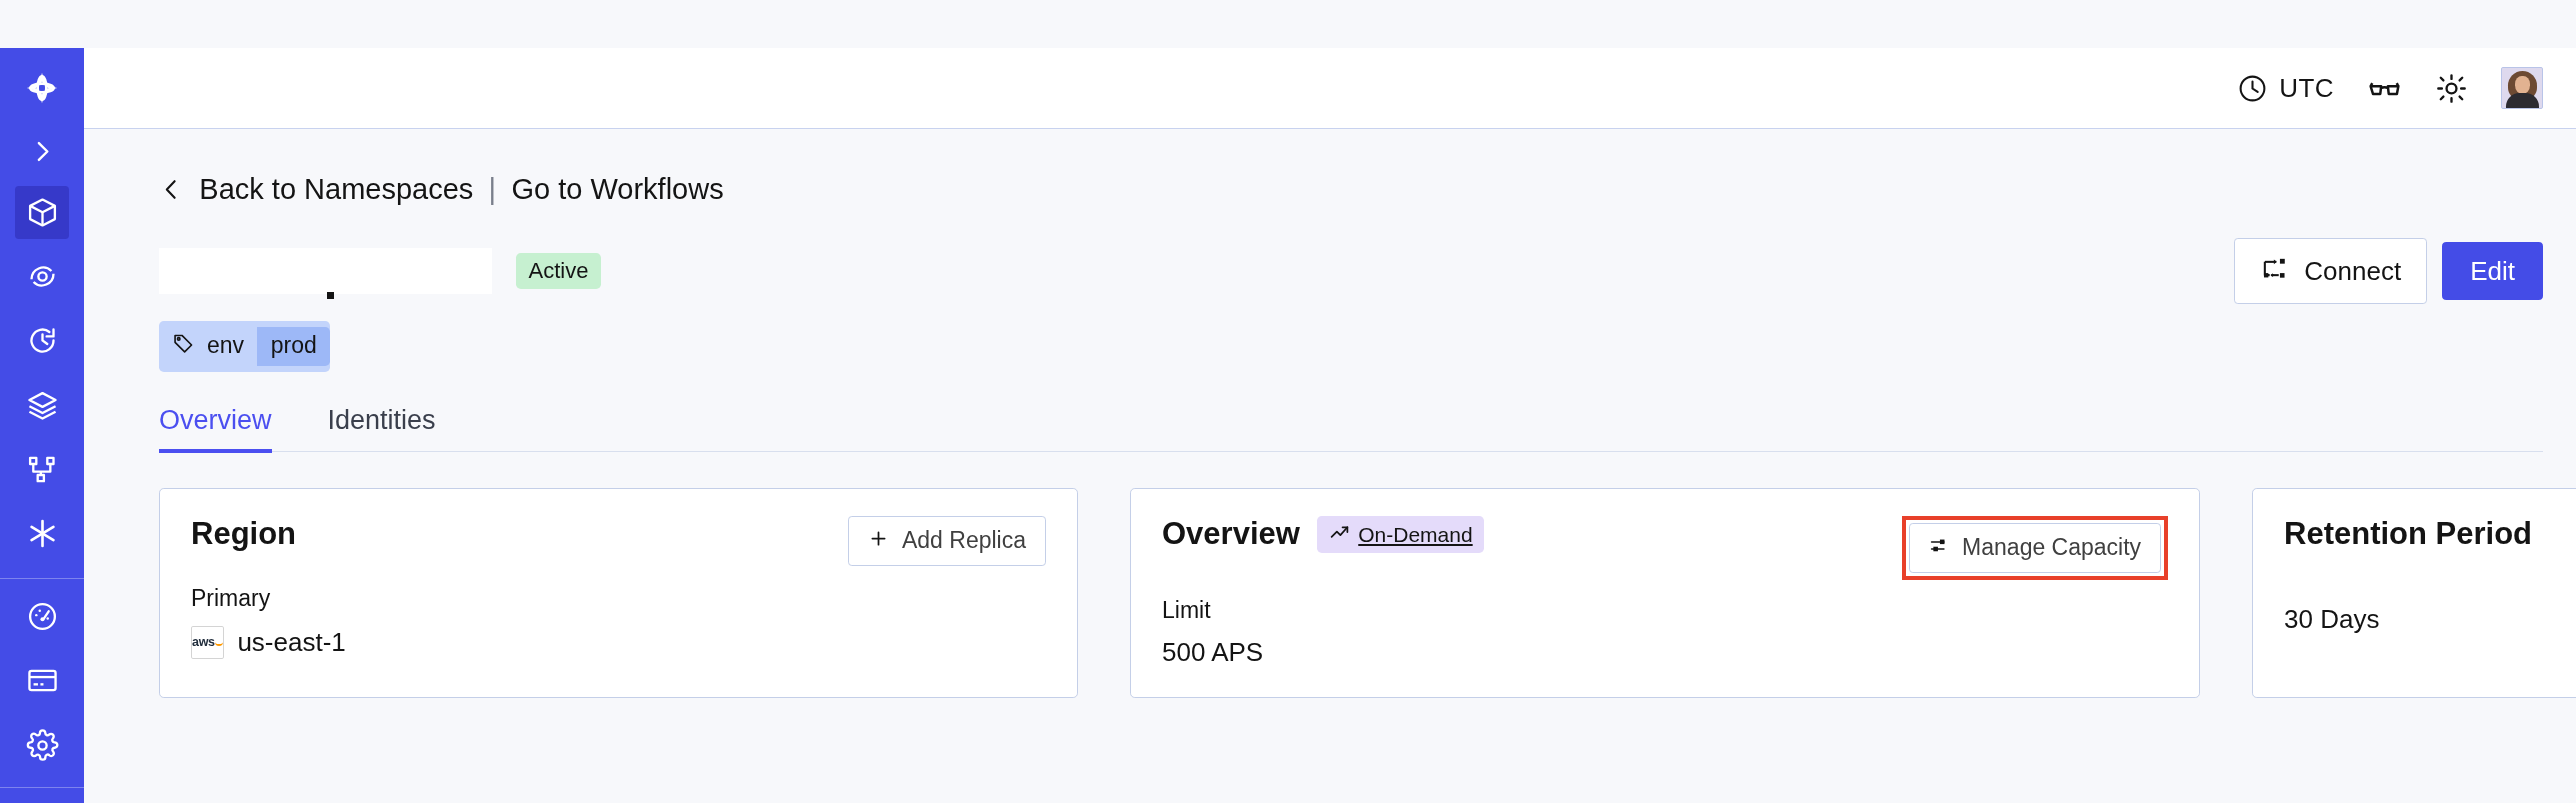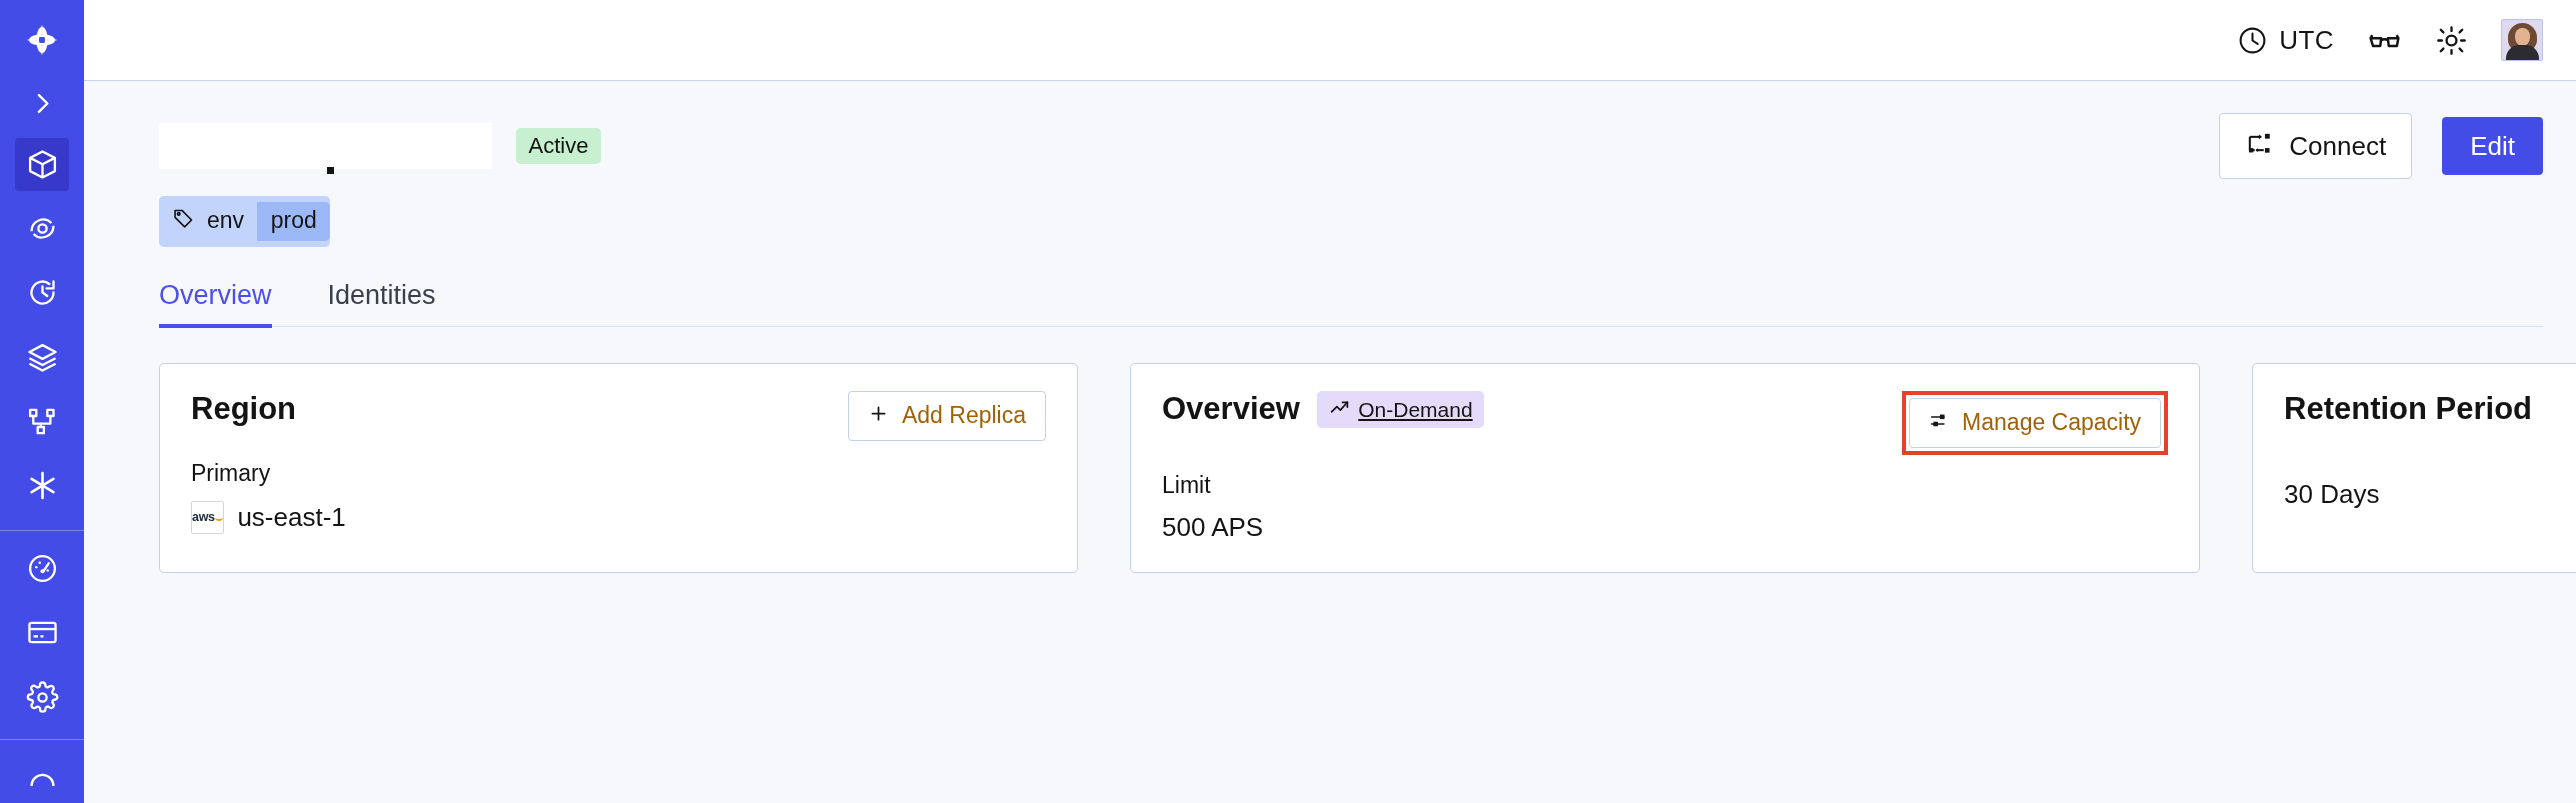--- a/index.html
+++ b/index.html
@@ -5,21 +5,21 @@
   * { box-sizing: border-box; margin: 0; padding: 0; }
   html, body {
     width: 2576px;
     height: 804px;
     overflow: hidden;
     font-family: "Liberation Sans", sans-serif;
     background: #f7f8fb;
     color: #141414;
   }
 
-  .app { position: relative; width: 2576px; height: 604px; display: flex; }
+  .app { position: relative; width: 2576px; height: 604px; display: flex; margin-top: 48px; }
 
   
   .sidebar {
     width: 84px;
     height: 804px;
     background: #444ce7;
     display: flex;
     flex-direction: column;
     align-items: center;
     flex: 0 0 84px;
@@ -89,21 +89,21 @@
   .title-redacted::after {
     content: ""; position: absolute; left: 168px; bottom: -4.8px;
     width: 6.7px; height: 6.7px; background: #141414;
   }
   .status-badge {
     margin-left: 24px;
     background: #c6f0d0; color: #141414;
     font-size: 22px; padding: 5.8px 12.5px; border-radius: 4.8px;
     line-height: 1.1;
   }
-  .title-actions { margin-left: auto; display: flex; align-items: center; gap: 30px; }
+  .title-actions { margin-left: auto; display: flex; align-items: center; gap: 15px; }
   .btn {
     display: inline-flex; align-items: center; gap: 15.3px;
     font-size: 26px; line-height: 1; cursor: pointer;
     border-radius: 3.8px;
   }
   .btn-outline {
     background: #ffffff; border: 1.9px solid #c4cfe8; color: #141414;
     padding: 15.3px 25px;
   }
   .btn-primary {
@@ -152,21 +152,21 @@
   .card-head { display: flex; align-items: flex-start; min-height: 52px; }
   .card-title { font-size: 31px; font-weight: 700; color: #141414; }
   .demand-badge {
     margin-left: 17.3px; background: #e4dbfa; color: #141414;
     font-size: 21px; padding: 5.8px 11.5px; border-radius: 4.8px;
     display: inline-flex; align-items: center; gap: 8.6px; line-height: 1.1; text-decoration: underline;
   }
   .card-head-action { margin-left: auto; }
   .btn-sm {
     display: inline-flex; align-items: center; gap: 12.5px;
-    background: #ffffff; border: 1.9px solid #c4cfe8; color: #a16207;
+    background: #ffffff; border: 1.9px solid #c4cfe8; color: #404040;
     font-size: 23px; padding: 11.5px 19px; border-radius: 3.8px; cursor: pointer;
     line-height: 1;
   }
   .highlight-box {
     display: inline-block; border: 4.8px solid #e8402a; padding: 2.9px;
   }
   .card-label { font-size: 23px; color: #141414; margin-top: 17.3px; }
   .card-value {
     font-size: 26px; color: #141414; margin-top: 13.4px;
     display: flex; align-items: center; gap: 13.4px;
@@ -350,20 +350,30 @@
         <div class="avatar">
           <div class="hair"></div>
           <div class="face"></div>
           <div class="body"></div>
         </div>
       </div>
     </header>
 
     <div class="content">
 
+      <div class="breadcrumb">
+        <span class="top-icon">
+          <svg width="25" height="29" viewBox="0 0 24 24" fill="none" stroke="#141414" stroke-width="2" stroke-linecap="round" stroke-linejoin="round">
+            <polyline points="15 4 7.5 12 15 20"></polyline>
+          </svg>
+        </span>
+        <span class="bc-link">Back to Namespaces</span>
+        <span class="bc-divider">|</span>
+        <span class="bc-link">Go to Workflows</span>
+      </div>
 
       <div class="title-row">
         <div class="title-redacted"></div>
         <span class="status-badge">Active</span>
 
         <div class="title-actions">
           <button class="btn btn-outline">
             <span>
               <svg width="29" height="29" viewBox="0 0 24 24" fill="none" stroke="#141414" stroke-width="1.7" stroke-linejoin="round">
                 <path d="M4 6.5h9.5"></path>

